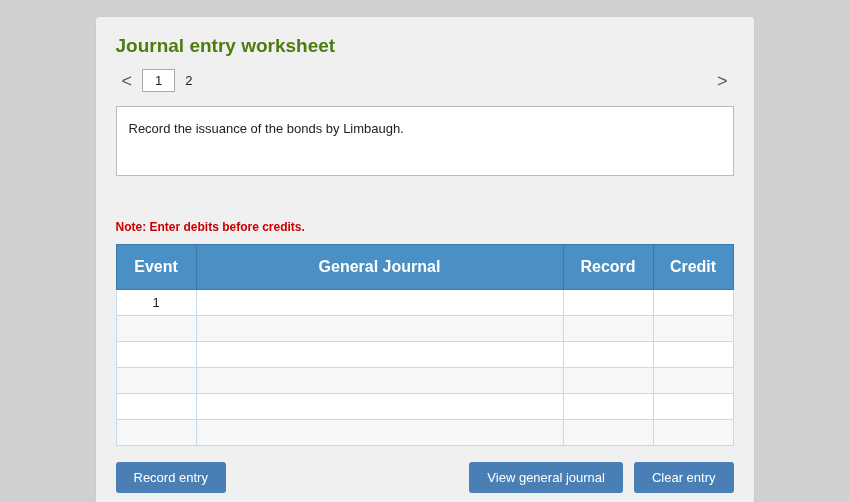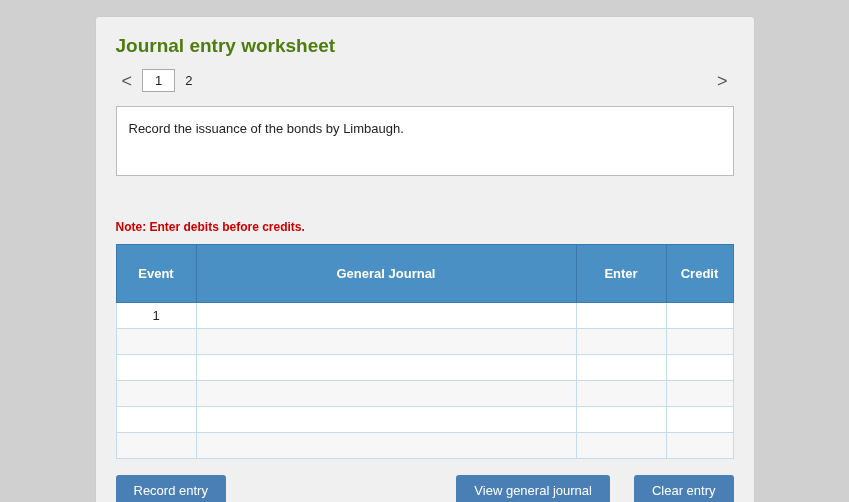--- a/index.html
+++ b/index.html
@@ -82,24 +82,24 @@
     .journal-table {
       width: 100%;
       border-collapse: collapse;
       margin-bottom: 16px;
     }
     .journal-table thead tr {
       background: #4a90c4;
       color: #fff;
     }
     .journal-table thead th {
-      padding: 21px 8px;
+      padding: 13px 8px;
       text-align: center;
       font-weight: bold;
-      font-size: 13px;
+      font-size: 16px;
       border: 1px solid #3a7aaa;
     }
     .journal-table tbody tr {
       background: #fff;
     }
     .journal-table tbody tr:nth-child(even) {
       background: #f7f7f7;
     }
     .journal-table tbody td {
       border: 1px solid #c5daea;
@@ -116,25 +116,25 @@
       border: none;
       outline: none;
       background: transparent;
       font-size: 13px;
       padding: 0 2px;
       height: 100%;
     }
     .col-event { width: 80px; }
     .col-journal { width: auto; }
     .col-debit { width: 90px; }
-    .col-credit { width: 67px; }
+    .col-credit { width: 80px; }
     .action-row {
       display: flex;
       align-items: center;
-      gap: 24px;
+      gap: 11px;
     }
     .btn-blue {
       background: #4a7fb5;
       color: #fff;
       border: none;
       border-radius: 3px;
       padding: 8px 18px;
       font-size: 13px;
       cursor: pointer;
       font-weight: normal;
@@ -162,21 +162,21 @@
 
   <div class="note-text">
     <span>Note: </span><span>Enter debits before credits.</span>
   </div>
 
   <table class="journal-table">
     <thead>
       <tr>
         <th class="col-event">Event</th>
         <th class="col-journal">General Journal</th>
-        <th class="col-debit">Enter</th>
+        <th class="col-debit">Record</th>
         <th class="col-credit">Credit</th>
       </tr>
     </thead>
     <tbody id="table-body">
     <tr>
           <td class="event-cell col-event">1</td>
           <td class="col-journal"><input type="text" style=""></td>
           <td class="col-debit"><input type="text" style=""></td>
           <td class="col-credit"><input type="text" style=""></td>
         </tr>

